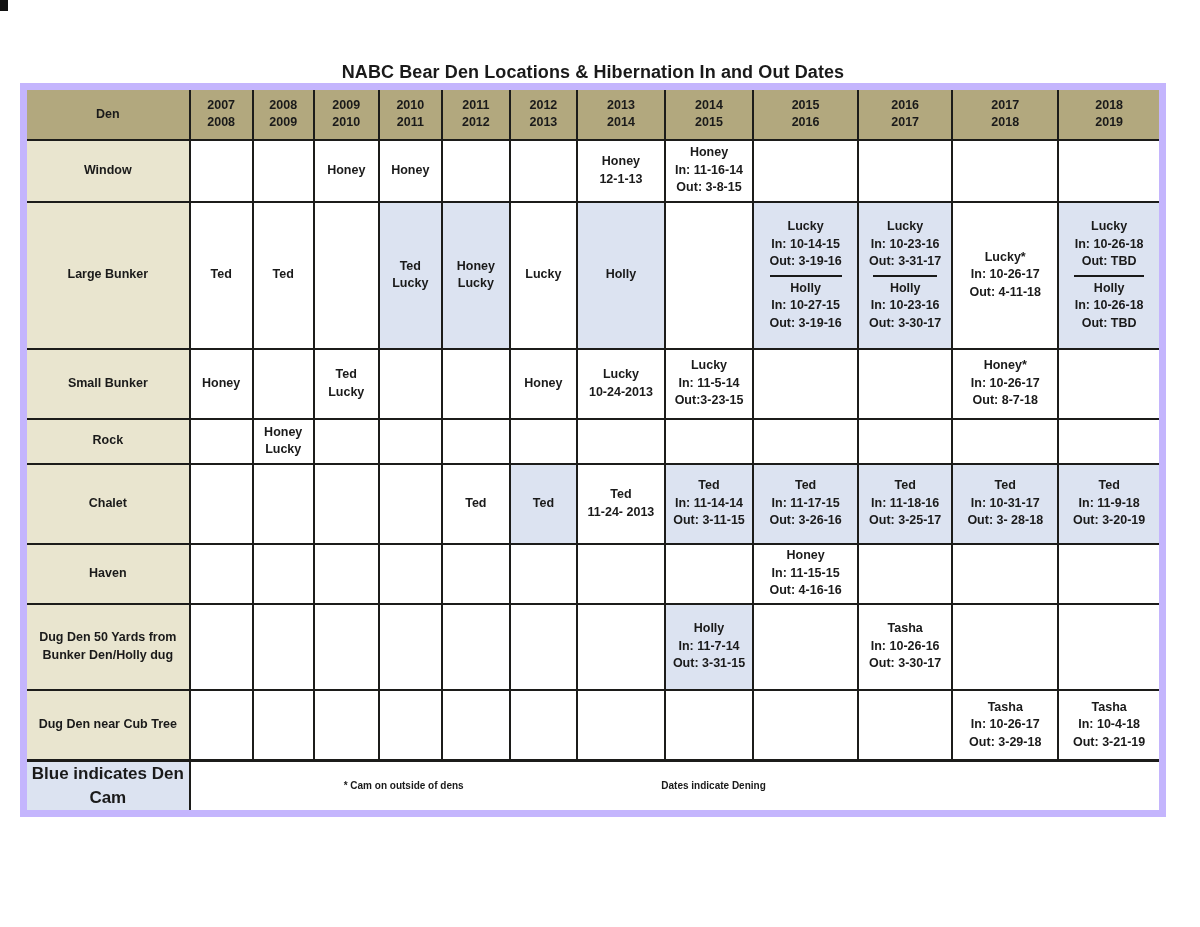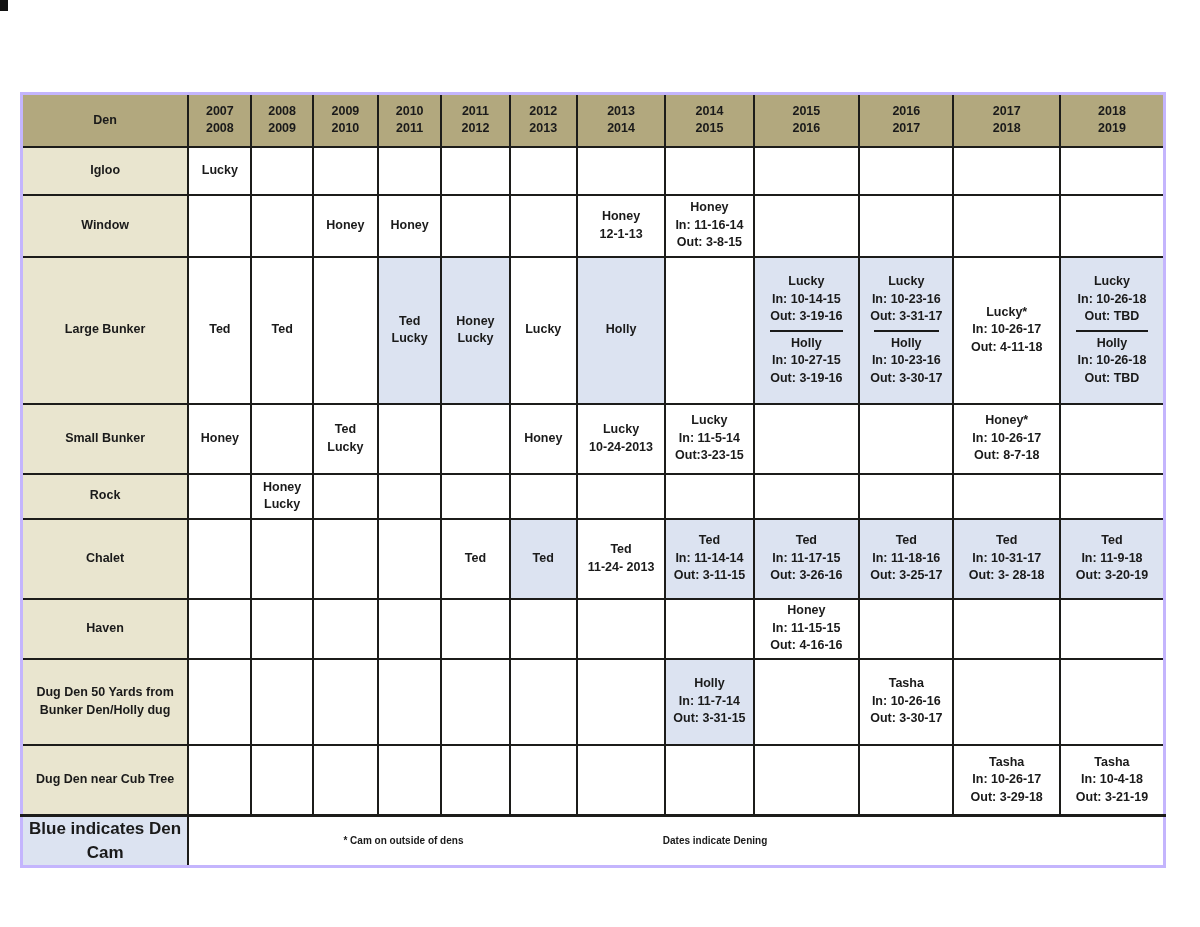--- a/index.html
+++ b/index.html
@@ -25,25 +25,25 @@
     left: 20px;
     width: 1146px;
     text-align: center;
     font-size: 18px;
     font-weight: bold;
     letter-spacing: 0.1px;
   }
   table.den-table {
     position: absolute;
     left: 20px;
-    top: 92px;
+    top: 83px;
     width: 1146px;
     border-collapse: collapse;
     table-layout: fixed;
-    border: 3px solid #c4b5fd;
+    border: 7px solid #c4b5fd;
   }
   table.den-table th,
   table.den-table td {
     border: 2px solid #1c1c1a;
     padding: 0;
     text-align: center;
     vertical-align: middle;
     font-size: 12.5px;
     font-weight: bold;
     line-height: 1.4;
@@ -85,20 +85,21 @@
     margin: 4px auto 3px auto;
     border-top: 2px solid #1a1a1a;
     height: 0;
   }
 </style>
 </head>
 <body>
 
 <div class="page">
   <div class="corner-artifact"></div>
+  <div class="title">NABC Bear Den Locations &amp; Hibernation In and Out Dates</div>
   <table class="den-table" id="den-table">
     <colgroup>
         <col style="width: 166px;">
         <col style="width: 63px;">
         <col style="width: 61px;">
         <col style="width: 65px;">
         <col style="width: 63px;">
         <col style="width: 68px;">
         <col style="width: 67px;">
         <col style="width: 88px;">
@@ -157,39 +158,20 @@
             <div class="cell-line">2017</div>
             <div class="cell-line">2018</div>
           </th>
           <th>
             <div class="cell-line">2018</div>
             <div class="cell-line">2019</div>
           </th>
         </tr>
       </thead>
     <tbody>
-        <tr style="height: 48px;">
-          <td class="den-name">
-            <div class="cell-line">Igloo</div>
-          </td>
-          <td>
-            <div class="cell-line">Lucky</div>
-          </td>
-          <td></td>
-          <td></td>
-          <td></td>
-          <td></td>
-          <td></td>
-          <td></td>
-          <td></td>
-          <td></td>
-          <td></td>
-          <td></td>
-          <td></td>
-        </tr>
         <tr style="height: 62px;">
           <td class="den-name">
             <div class="cell-line">Window</div>
           </td>
           <td></td>
           <td></td>
           <td>
             <div class="cell-line">Honey</div>
           </td>
           <td>

